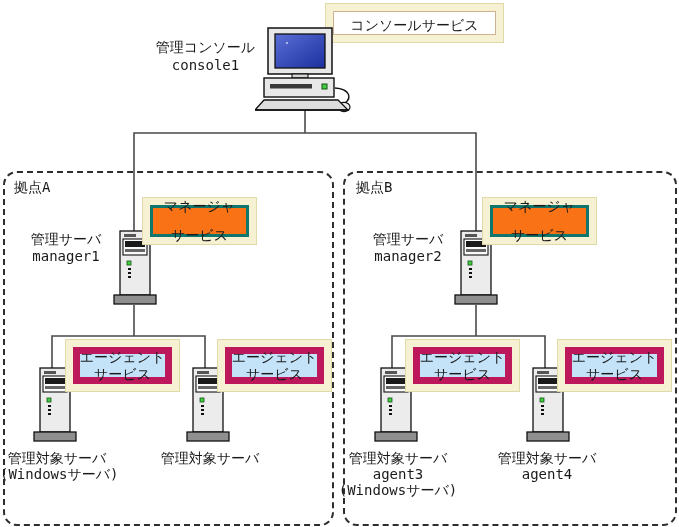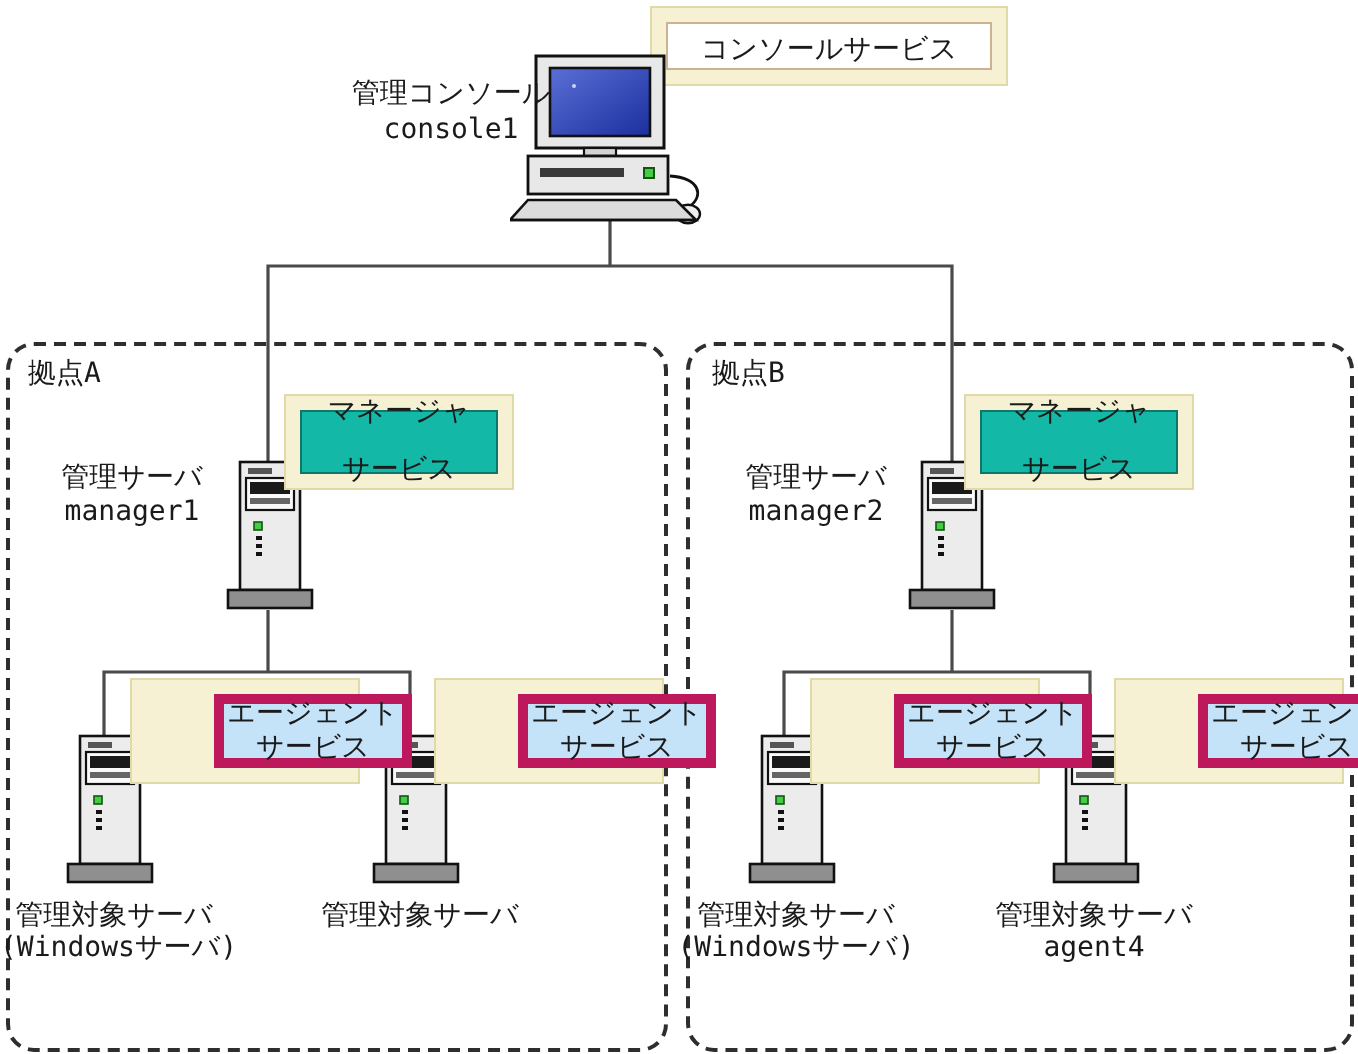--- a/index.html
+++ b/index.html
@@ -21,22 +21,22 @@
   
   .svc-outer{
     position:absolute;box-sizing:border-box;background:#f6f1d3;
     border:1px solid #e0d9a8;padding:7px;z-index:5;
   }
   .svc-inner{
     box-sizing:border-box;width:100%;height:100%;
     display:flex;flex-direction:column;align-items:center;justify-content:center;
     font-size:14px;line-height:17px;text-align:center;white-space:nowrap;
   }
-  .svc-manager{background:#14b8a6;border:1px solid #0f766e;gap:12px;}
-  .svc-agent{background:#c4e3f8;border:5px solid #be185d;margin-left:34px;}
+  .svc-manager{background:#f97316;border:3px solid #0f766e;gap:12px;}
+  .svc-agent{background:#c4e3f8;border:7px solid #be185d;}
   .svc-console{background:#ffffff;border:1px solid #cdb291;justify-content:flex-end;}
   
   .node-icon{position:absolute;z-index:4;}
   
   .node-label{
     position:absolute;z-index:6;text-align:center;font-size:14px;line-height:17px;
     white-space:nowrap;
   }
   .agent-label{line-height:16px;}
   .svc-line{display:block;}
@@ -84,21 +84,21 @@
     <rect x="37" y="48" width="16" height="4" fill="#d4d4d4" stroke="#111" stroke-width="1.1"></rect>
 
     <rect x="9" y="52" width="70" height="19" fill="#e8e8e8" stroke="#111" stroke-width="1.4"></rect>
     <rect x="15" y="58" width="42" height="4.5" fill="#3a3a3a"></rect>
     <rect x="67" y="58" width="5" height="5" fill="#44cc44" stroke="#115511" stroke-width="1"></rect>
 
     <polygon points="9,74 83,74 93,84 0,84" fill="#dcdcdc" stroke="#111" stroke-width="1.3"></polygon>
     <line x1="0" y1="84" x2="93" y2="84" stroke="#111" stroke-width="1.3"></line>
   </svg>
 
-  <div class="node-label" style="left:148px;top:38px;width:115px;line-height:18px;margin-left:20px;">
+  <div class="node-label" style="left:148px;top:38px;width:115px;line-height:18px;">
     <span class="svc-line">管理コンソール</span>
     <span class="svc-line">console1</span>
   </div>
 
   <div class="site-name" style="left:14px;top:179px;">拠点A</div>
   <div class="site-name" style="left:356px;top:179px;text-align:center;">拠点B</div>
 
   <svg class="node-icon" style="left:113px;top:230px;" width="44" height="78" viewBox="0 0 44 78">
     <rect x="7" y="1" width="30" height="64" fill="#ececec" stroke="#111" stroke-width="1.3"></rect>
     <rect x="11" y="4" width="12" height="3" fill="#555"></rect>
@@ -230,20 +230,21 @@
 
   <div class="node-label agent-label" style="left:0px;top:450px;width:114px;">
     <span class="svc-line">管理対象サーバ</span>
     <span class="svc-line">(Windowsサーバ)</span>
   </div>
   <div class="node-label agent-label" style="left:148px;top:450px;width:124px;">
     <span class="svc-line">管理対象サーバ</span>
   </div>
   <div class="node-label agent-label" style="left:336px;top:450px;width:124px;">
     <span class="svc-line">管理対象サーバ</span>
+    <span class="svc-line">agent3</span>
     <span class="svc-line">(Windowsサーバ)</span>
   </div>
   <div class="node-label agent-label" style="left:485px;top:450px;width:124px;">
     <span class="svc-line">管理対象サーバ</span>
     <span class="svc-line">agent4</span>
   </div>
 
 </div>
 
 </body></html>

